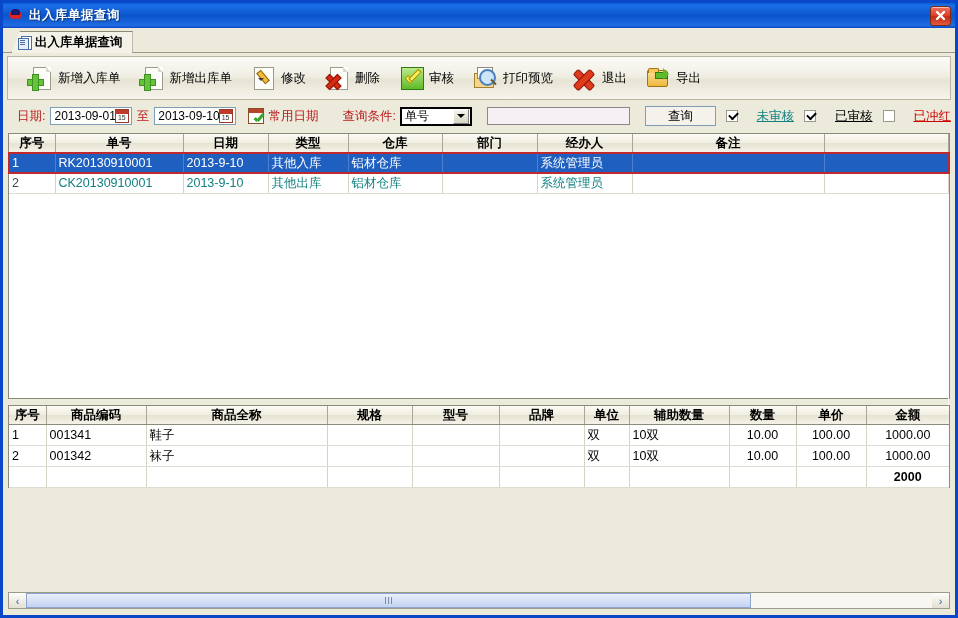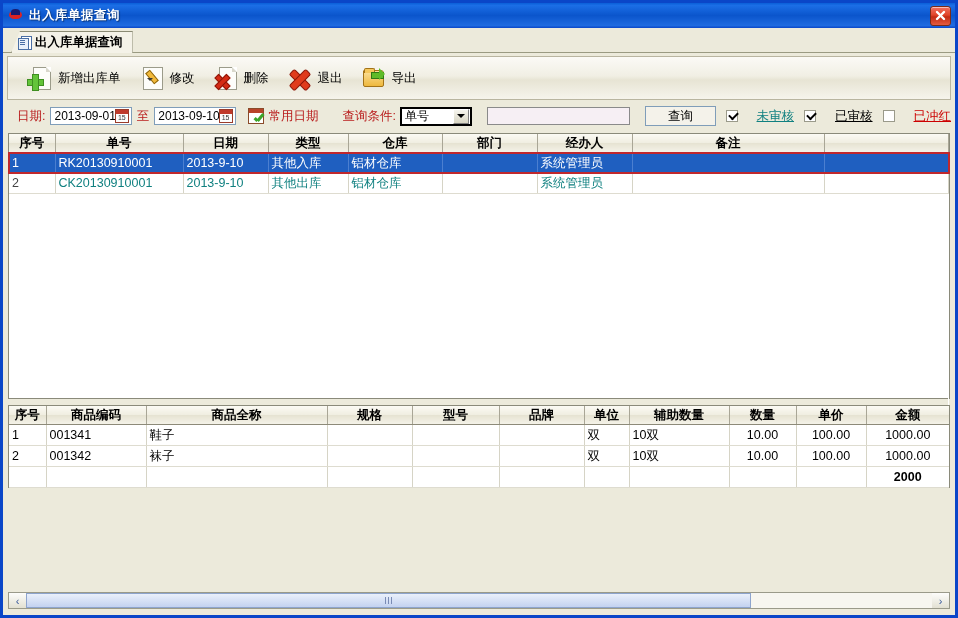--- a/index.html
+++ b/index.html
@@ -257,29 +257,39 @@
         <span class="l" style="top:4px"></span>
         <span class="l" style="top:6px"></span>
         <span class="l" style="top:8px"></span>
       </span>
       <span class="tab-label">出入库单据查询</span>
     </div>
   </div>
 
   <div class="toolbar">
 
-
     <div class="tb-btn">
       <span class="ico">
         <span class="page"></span>
         <span class="plus">
             <i class="h"></i>
             <i class="v"></i>
           </span>
       </span>
+      <span class="lbl">新增入库单</span>
+    </div>
+
+    <div class="tb-btn">
+      <span class="ico">
+        <span class="page"></span>
+        <span class="plus">
+            <i class="h"></i>
+            <i class="v"></i>
+          </span>
+      </span>
       <span class="lbl">新增出库单</span>
     </div>
 
     <div class="tb-btn">
       <span class="ico">
         <span class="pencil-page"></span>
         <span class="pencil">
             <span class="body"></span>
             <span class="tip"></span>
           </span>
@@ -291,21 +301,36 @@
       <span class="ico">
         <span class="page"></span>
         <span class="xmark">
             <i class="a"></i>
             <i class="b"></i>
           </span>
       </span>
       <span class="lbl">删除</span>
     </div>
 
-
+    <div class="tb-btn">
+      <span class="ico">
+        <span class="chkbox"></span>
+      </span>
+      <span class="lbl">审核</span>
+    </div>
+
+    <div class="tb-btn">
+      <span class="ico">
+        <span class="printer"></span>
+        <span class="paper"></span>
+        <span class="lens"></span>
+        <span class="handle"></span>
+      </span>
+      <span class="lbl">打印预览</span>
+    </div>
 
     <div class="tb-btn">
       <span class="ico">
         <span class="xbig">
             <i class="a"></i>
             <i class="b"></i>
           </span>
       </span>
       <span class="lbl">退出</span>
     </div>

